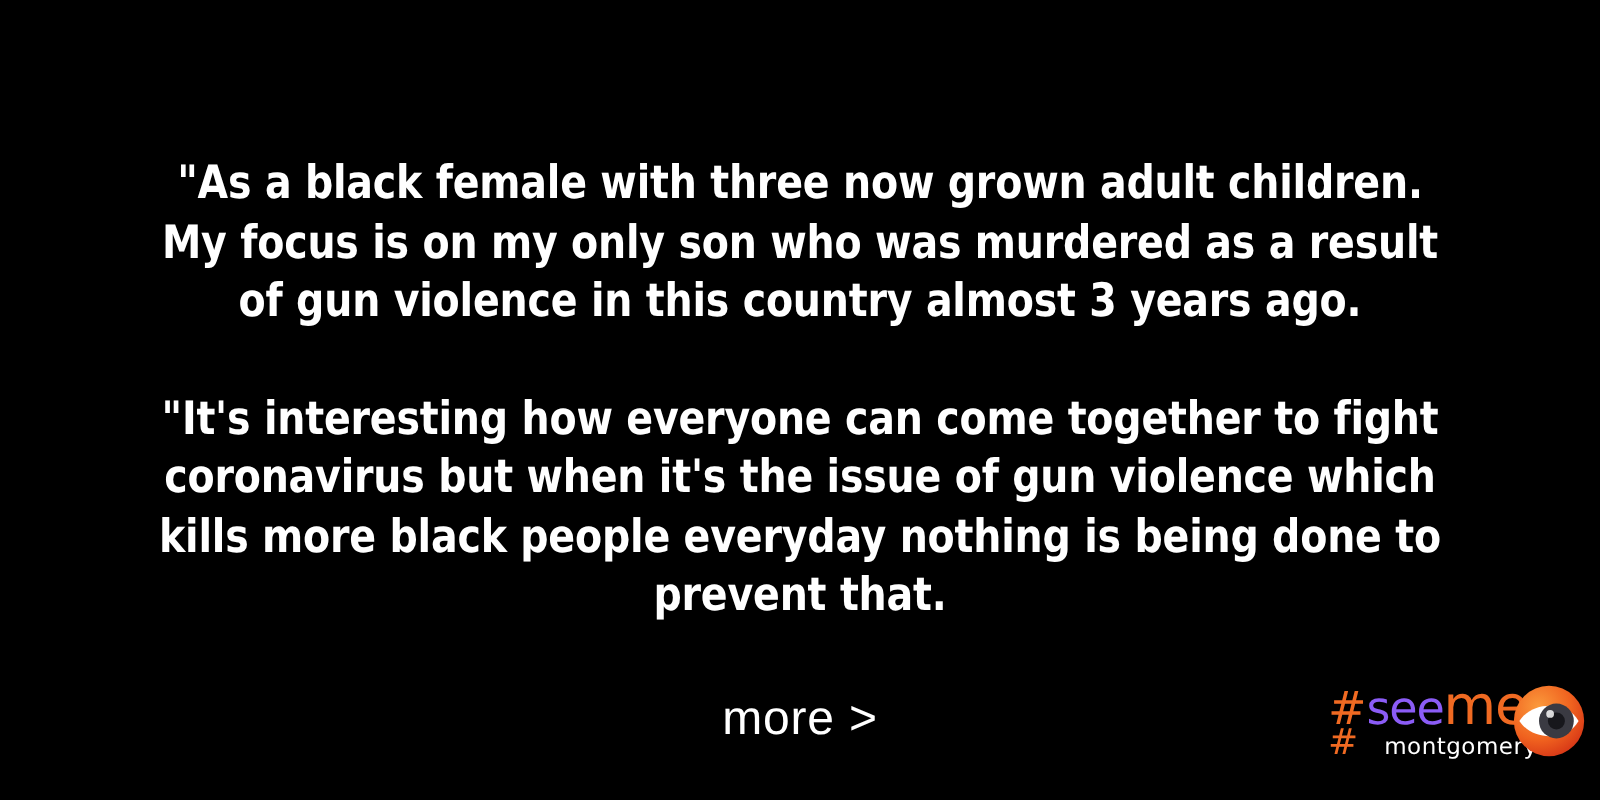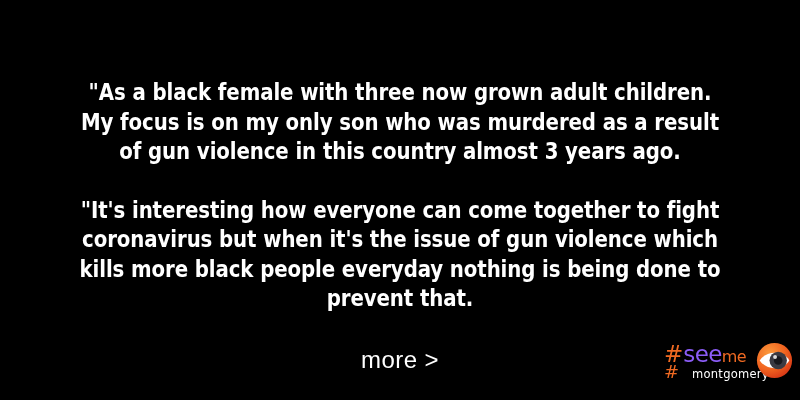--- a/index.html
+++ b/index.html
@@ -135,21 +135,21 @@
   }
   .logo-see {
     color: #8b5cf6;
     font-size: 23px;
     font-weight: 400;
     letter-spacing: -0.6px;
     line-height: 22px;
   }
   .logo-me {
     color: #f06a22;
-    font-size: 16px;
+    font-size: 27px;
     font-weight: 400;
     letter-spacing: -0.6px;
     line-height: 22px;
   }
   .logo-montgomery {
     color: #ffffff;
     font-size: 11.5px;
     font-weight: 400;
     letter-spacing: 0.25px;
     line-height: 15px;

